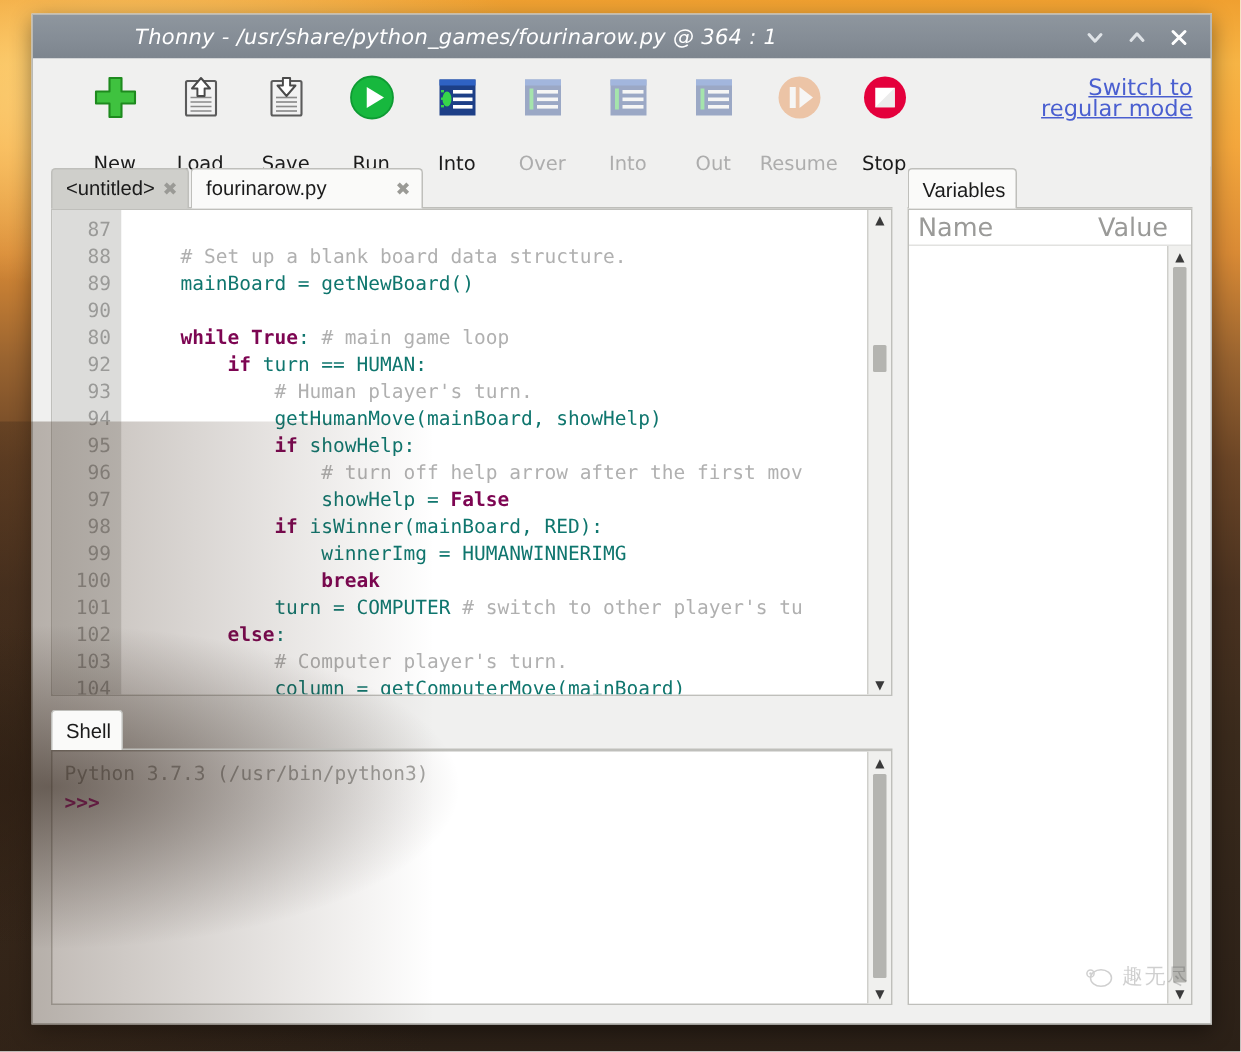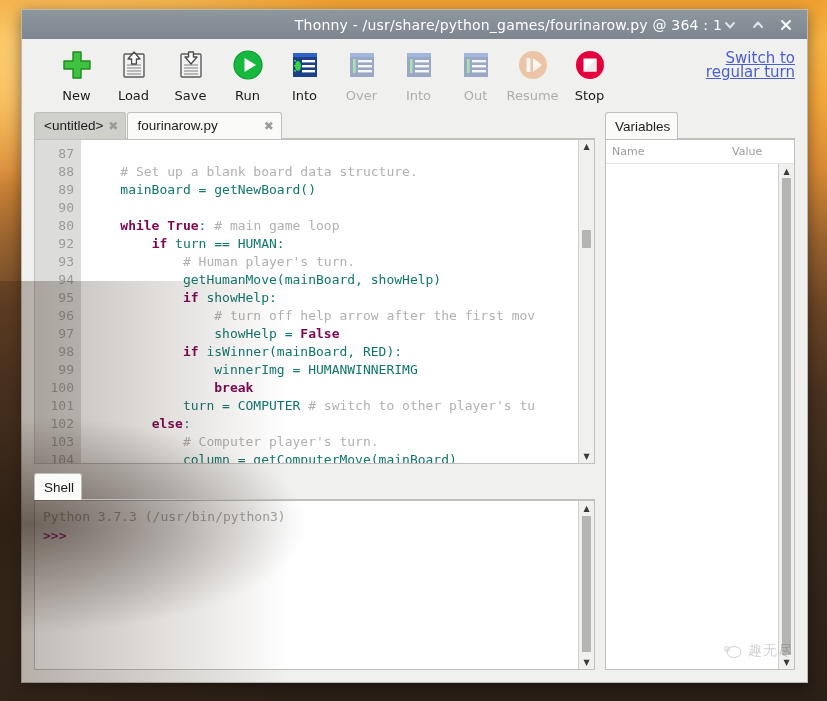--- a/index.html
+++ b/index.html
@@ -57,28 +57,29 @@
   
   #titlebar {
     height: 29px;
     background: linear-gradient(180deg, #8e969e 0%, #858d96 55%, #7d858e 100%);
     display: flex; align-items: center;
     flex: 0 0 auto;
     position: relative;
   }
   #title-text {
     flex: 1 1 auto;
-    text-align: right;
+    text-align: left;
     color: #ffffff;
     font-size: 14px;
     letter-spacing: .2px;
     font-family: "DejaVu Sans", sans-serif;
     white-space: nowrap;
     overflow: hidden;
-    padding-left: 36px;
+    padding-left: 68px;
+    font-style: italic;
   }
   #win-controls {
     display: flex; align-items: center; gap: 12px;
     padding-right: 13px;
     flex: 0 0 auto;
   }
   .win-btn {
     width: 16px; height: 16px;
     color: #dfe3e7;
     font-size: 14px; line-height: 16px;
@@ -101,21 +102,21 @@
     width: 57px;
     display: flex; flex-direction: column; align-items: center;
     cursor: pointer;
     user-select: none;
   }
   .tbtn .ico {
     width: 40px; height: 40px;
     display: flex; align-items: center; justify-content: center;
   }
   .tbtn .lbl {
-    margin-top: 3px;
+    margin-top: 17px;
     font-size: 13px;
     color: #1b1b1b;
     font-family: "DejaVu Sans", sans-serif;
   }
   .tbtn.disabled .lbl { color: #adadad; }
   .tbtn.disabled .ico { opacity: .40; }
 
   #switch-mode {
     position: absolute;
     right: 12px; top: 12px;
@@ -282,21 +283,21 @@
     background: #ffffff;
     display: flex; flex-direction: column;
     min-height: 0;
   }
   #vars-head {
     display: flex;
     height: 24px;
     align-items: center;
     background: #ffffff;
     border-bottom: 1px solid #e2e2e0;
-    font-size: 11px;
+    font-size: 17px;
     color: #9a9a98;
     padding-left: 6px;
     font-family: "DejaVu Sans", sans-serif;
   }
   #vars-head .c-name { flex: 1 1 auto; }
   #vars-head .c-value { flex: 0 0 62px; }
   #vars-body { flex: 1 1 auto; display: flex; min-height: 0; }
   #vars-rows { flex: 1 1 auto; background: #ffffff; }
 
   
@@ -484,21 +485,21 @@
             <circle cx="17" cy="17" r="14" fill="#e4003c"></circle>
             <rect x="10.5" y="10.5" width="13" height="13" fill="#ffffff"></rect>
             <path d="M10.5 23.5 L23.5 10.5 L23.5 23.5 z" fill="#ececec"></path>
           </svg>
         </div>
         <div class="lbl">Stop</div>
       </div>
 
       <div id="switch-mode">
         <span>Switch to</span>
-        <span>regular turn</span>
+        <span>regular mode</span>
       </div>
     </div>
 
     <div id="content">
 
       <div id="left-col">
 
         <div class="tabstrip">
           <div class="tab">
             <span>&lt;untitled&gt;</span>

